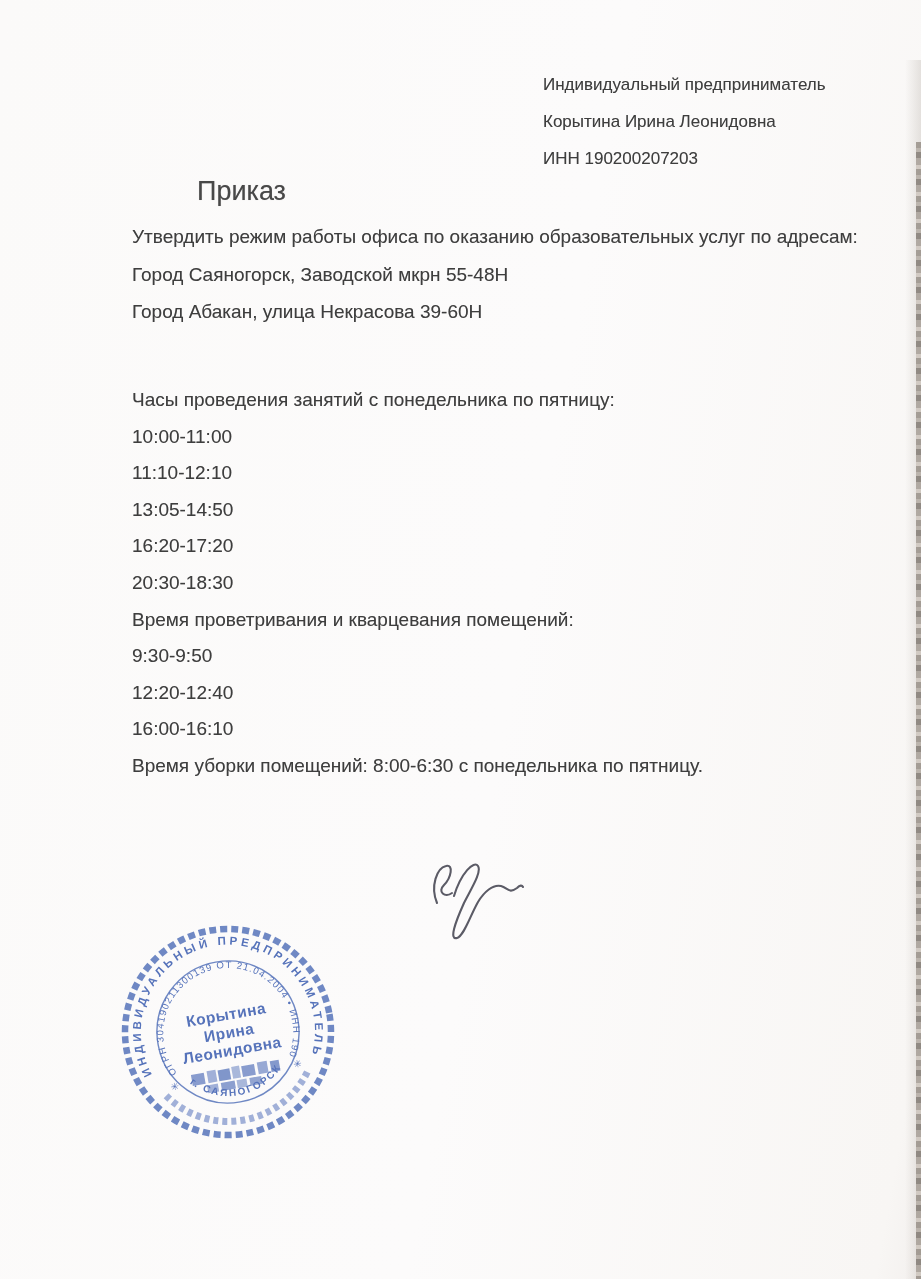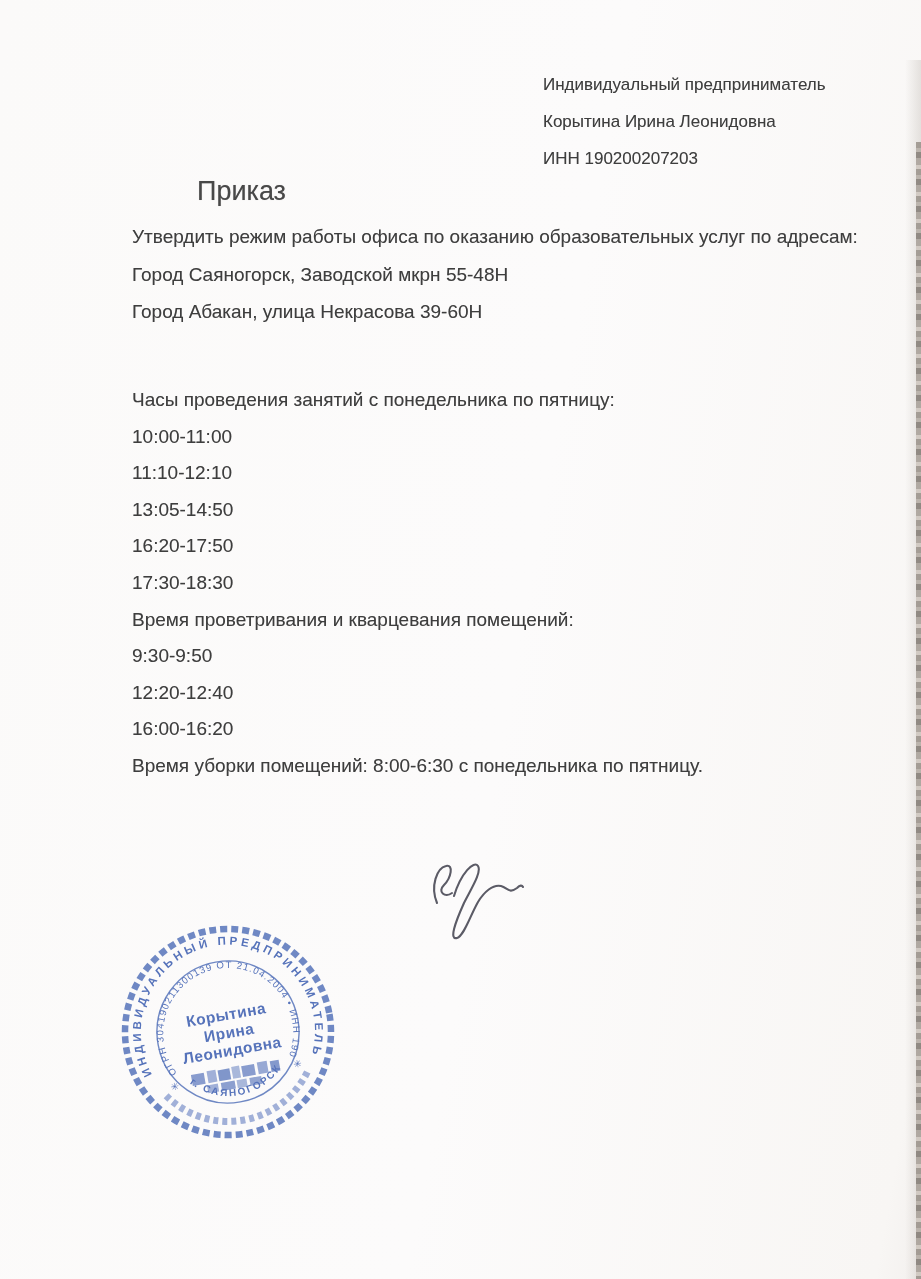--- a/index.html
+++ b/index.html
@@ -100,29 +100,29 @@
       </div>
   </div>
 
   <div class="block block-b">
     <p class="txt">Часы проведения занятий с понедельника по пятницу:</p>
     <div>
 
     <p class="txt">10:00-11:00</p>
         <p class="txt">11:10-12:10</p>
         <p class="txt">13:05-14:50</p>
-        <p class="txt">16:20-17:50</p>
-        <p class="txt">17:30-18:30</p>
+        <p class="txt">16:20-17:20</p>
+        <p class="txt">20:30-18:30</p>
       </div>
     <p class="txt">Время проветривания и кварцевания помещений:</p>
     <div>
 
     <p class="txt">9:30-9:50</p>
         <p class="txt">12:20-12:40</p>
-        <p class="txt">16:00-16:20</p>
+        <p class="txt">16:00-16:10</p>
       </div>
     <p class="txt">Время уборки помещений: 8:00-6:30 с понедельника по пятницу.</p>
   </div>
 
 
   <svg class="signature-svg" viewBox="0 0 112 96">
     <g fill="none" stroke="#4a4a56" stroke-width="2.1" stroke-linecap="round" opacity="0.9">
       <path d="M17,52 C10,35 17,17 26,15 C34,13 31,27 24,34 C17,41 25,47 32,42"></path>
       <path d="M34,45 C41,22 54,9 58,15 C62,21 51,38 44,52 C35,72 29,89 37,87 C44,85 50,65 58,51 C64,41 73,33 81,35 C88,37 89,43 97,37 C100,34 102,34 103,36"></path>
     </g>

